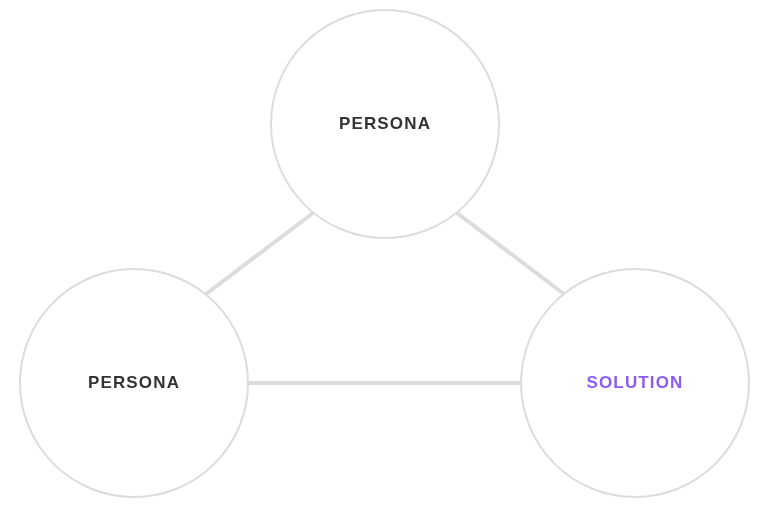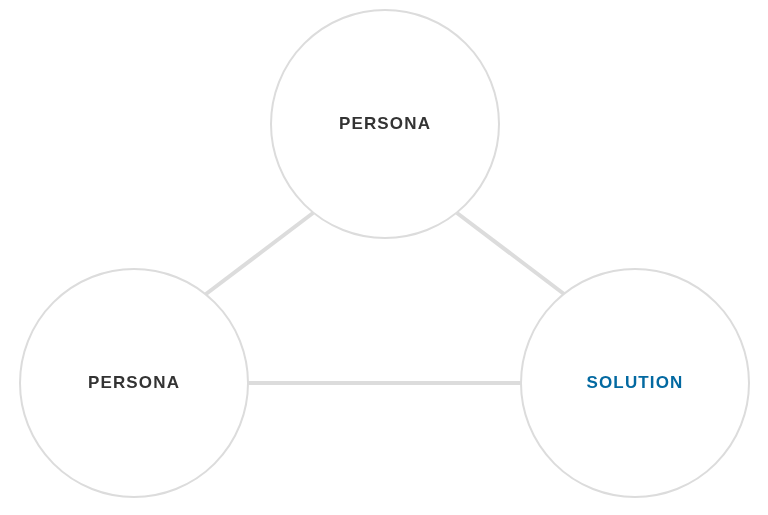--- a/index.html
+++ b/index.html
@@ -59,15 +59,15 @@
       <circle cx="134" cy="383" r="114" fill="#ffffff" stroke="#dcdcdc" stroke-width="2"></circle>
       <circle cx="635" cy="383" r="114" fill="#ffffff" stroke="#dcdcdc" stroke-width="2"></circle>
     </g>
 
   </svg>
 
   <div class="node-label persona" style="left: 385px; top: 124px; color: rgb(51, 51, 51);">PERSONA</div>
 
   <div class="node-label problem" style="left: 134px; top: 383px; color: rgb(51, 51, 51);">PERSONA</div>
 
-  <div class="node-label solution" style="left: 635px; top: 383px; color: #0369a1;">SOLUTION</div>
+  <div class="node-label solution" style="left: 635px; top: 383px; color: #8b5cf6;">SOLUTION</div>
 
 </div>
 
 </body></html>

